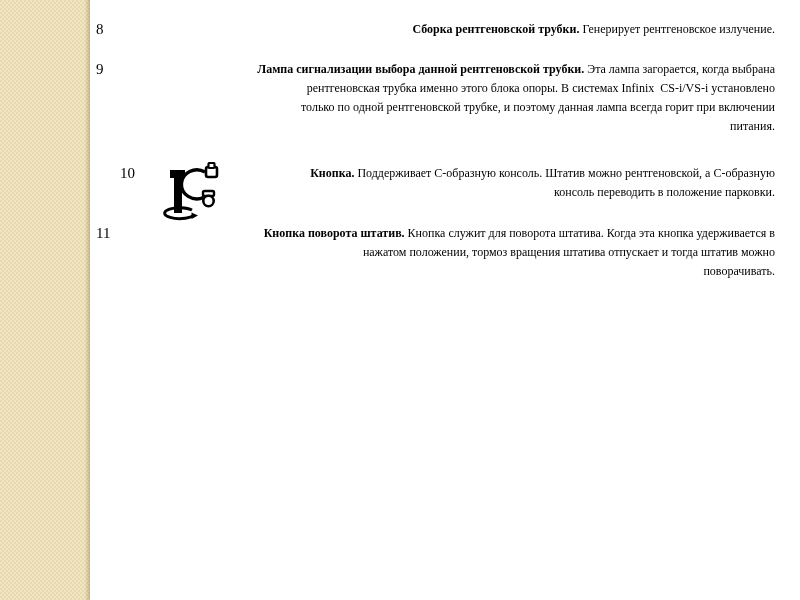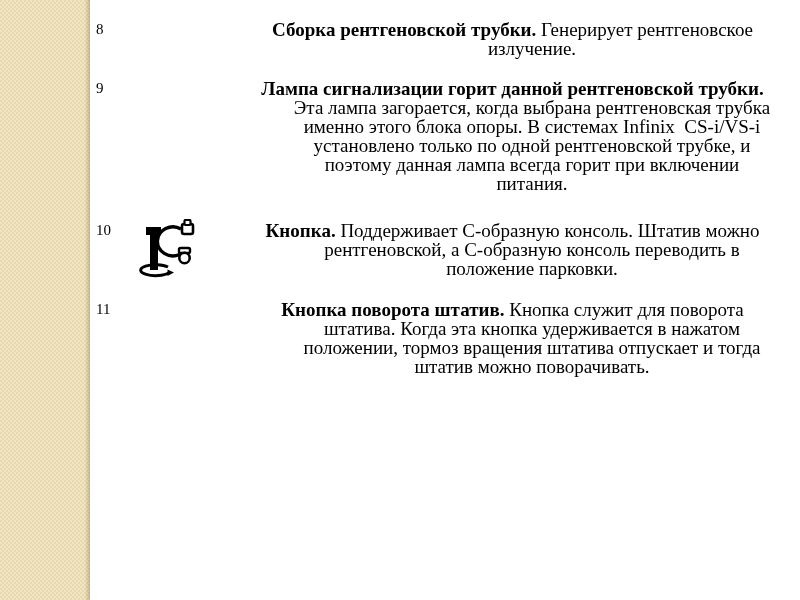--- a/index.html
+++ b/index.html
@@ -33,46 +33,46 @@
     background: linear-gradient(to right, rgba(150,128,70,0.03), rgba(150,128,70,0.45));
   }
   .main {
     flex: 1;
     box-sizing: border-box;
     padding: 20px 25px 0 0;
   }
   .row { display: flex; }
   .row-8  { margin-bottom: 21px; }
   .row-9  { margin-bottom: 28px; }
-  .row-10 { margin-bottom: 22px; }
+  .row-10 { margin-bottom: 22px; padding-left: 24px; }
   .row-11 { margin-bottom: 24px; }
   .row-12 { margin-bottom: 0; }
   .num-col {
     flex: none;
     width: 128px;
     box-sizing: border-box;
     padding-left: 6px;
     position: relative;
     font-size: 15px;
     line-height: 19px;
   }
   .icon-slot {
     position: absolute;
     left: 48px;
     top: -2px;
     width: 62px;
     height: 60px;
   }
   .text-col {
     flex: 1;
-    font-size: 19px;
+    font-size: 12px;
     line-height: 19px;
     padding-left: 39px;
     text-indent: -39px;
-    text-align: center;
+    text-align: right;
     margin-left: 32px;
   }
   .heading { font-weight: bold; }
 </style>
 </head>
 <body>
 
 <div class="page">
 
   <div class="sidebar"></div>
@@ -87,21 +87,21 @@
         <b class="heading">Сборка рентгеновской трубки.</b>
         <span>Генерирует рентгеновское излучение.</span>
       </div>
     </div>
 
     <div class="row row-9">
       <div class="num-col">
         <span>9</span>
       </div>
       <div class="text-col">
-        <b class="heading">Лампа сигнализации горит данной рентгеновской трубки.</b>
+        <b class="heading">Лампа сигнализации выбора данной рентгеновской трубки.</b>
         <span>Эта лампа загорается, когда выбрана рентгеновская трубка именно этого блока опоры. В системах Infinix&nbsp; CS-i/VS-i установлено только по одной рентгеновской трубке, и поэтому данная лампа всегда горит при включении питания.</span>
       </div>
     </div>
 
     <div class="row row-10">
       <div class="num-col">
         <span>10</span>
         <span class="icon-slot">
           <svg width="62" height="60" viewBox="0 0 62 60" aria-hidden="true">
 

